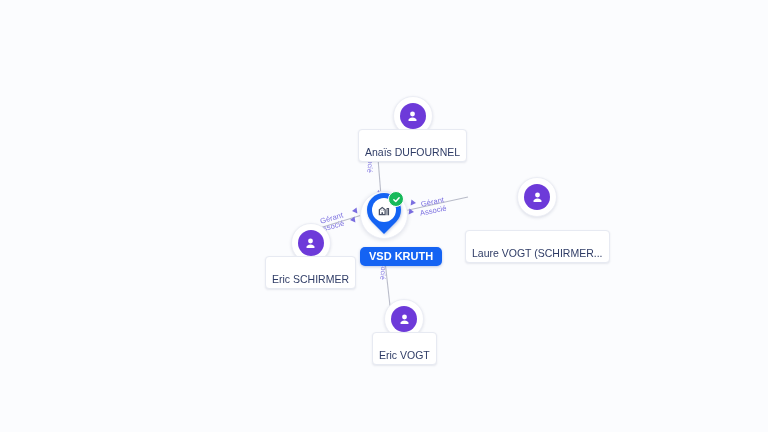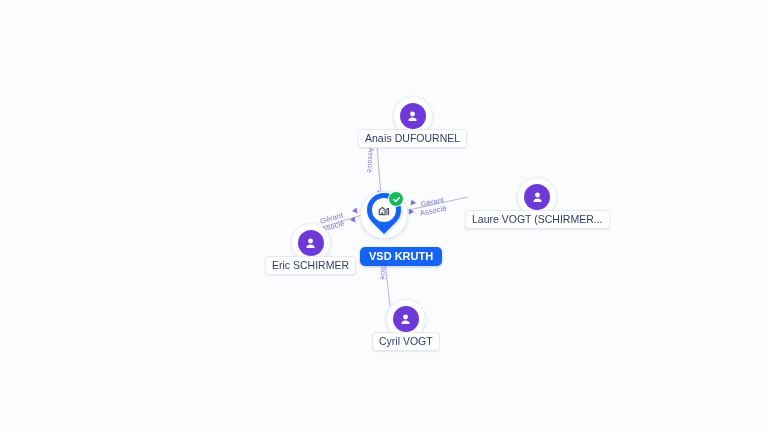--- a/index.html
+++ b/index.html
@@ -59,21 +59,21 @@
     justify-content: center;
   }
   .avatar-circle svg { display: block; }
 
   
   .node-label {
     margin-top: -7px;
     background: #ffffff;
     border: 1px solid #e7eaf2;
     border-radius: 4px;
-    padding: 2px 6px 3px 6px;
+    padding: 16px 6px 3px 6px;
     font-size: 10.5px;
     line-height: 12px;
     color: #2f3c66;
     white-space: nowrap;
     box-shadow: 0 1px 2px rgba(40,50,90,0.10);
     position: relative;
     z-index: 5;
   }
 
   
@@ -211,21 +211,21 @@
       <div class="avatar-circle">
         <svg width="15" height="15" viewBox="0 0 24 24" fill="#ffffff">
           <circle cx="12" cy="8" r="3.9"></circle>
           <path d="M12 13.4c-4 0-6.6 2.2-6.6 4.6 0 .6.5 1 1.1 1h11c.6 0 1.1-.4 1.1-1 0-2.4-2.6-4.6-6.6-4.6z"></path>
         </svg>
       </div>
     </div>
     <div class="node-label">Anaïs DUFOURNEL</div>
   </div>
 
-  <div class="node" style="left:465px; top:177px;">
+  <div class="node" style="left:465px; top:177px;gap:20px;">
     <div class="person-disc">
       <div class="avatar-circle">
         <svg width="15" height="15" viewBox="0 0 24 24" fill="#ffffff">
           <circle cx="12" cy="8" r="3.9"></circle>
           <path d="M12 13.4c-4 0-6.6 2.2-6.6 4.6 0 .6.5 1 1.1 1h11c.6 0 1.1-.4 1.1-1 0-2.4-2.6-4.6-6.6-4.6z"></path>
         </svg>
       </div>
     </div>
     <div class="node-label">Laure VOGT (SCHIRMER...</div>
   </div>
@@ -244,21 +244,21 @@
 
   <div class="node" style="left:372px; top:299px;">
     <div class="person-disc">
       <div class="avatar-circle">
         <svg width="15" height="15" viewBox="0 0 24 24" fill="#ffffff">
           <circle cx="12" cy="8" r="3.9"></circle>
           <path d="M12 13.4c-4 0-6.6 2.2-6.6 4.6 0 .6.5 1 1.1 1h11c.6 0 1.1-.4 1.1-1 0-2.4-2.6-4.6-6.6-4.6z"></path>
         </svg>
       </div>
     </div>
-    <div class="node-label">Cyril VOGT</div>
+    <div class="node-label">Eric VOGT</div>
   </div>
 
   <div id="node-company" style="left:360px; top:191px;">
     <div class="company-halo">
       <div class="pin">
         <div class="pin-body"></div>
         <div class="pin-inner">
           <svg width="14" height="14" viewBox="0 0 24 24" fill="#4a5264">
             <path d="M3 21V11.2l6-4.6 6 4.6V21H3zm2.2-2h2.4v-3.2h2.8V19h2.4v-6.8L9 9.1l-3.8 3.1V19z"></path>
             <path d="M16.2 21V10.9l1.9-1.5V21h-1.9zM16.4 8.6h4.3V21h-1.9V10.4h-2.4V8.6z"></path>

